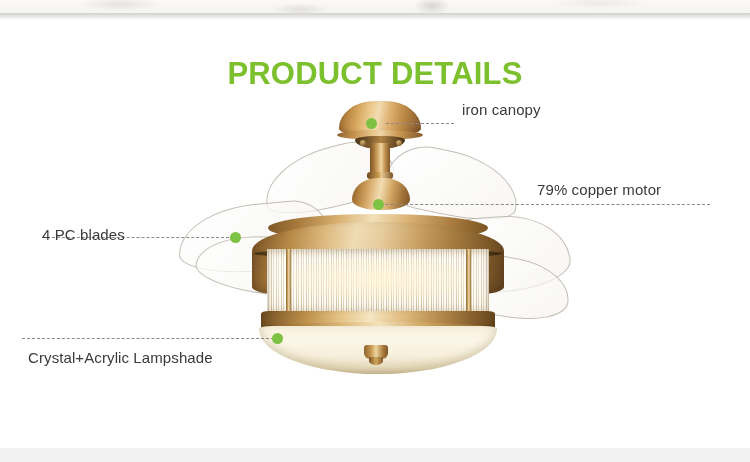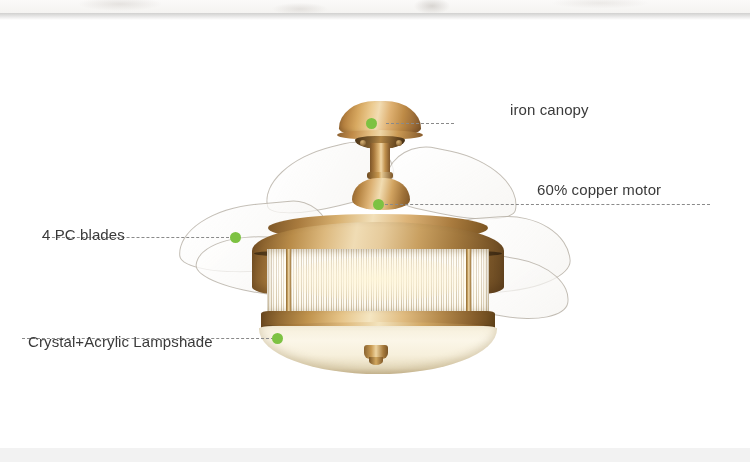--- a/index.html
+++ b/index.html
@@ -281,45 +281,46 @@
     border-top: 1px dashed #8a8a8a;
   }
   .dot {
     position: absolute;
     width: 11px; height: 11px;
     border-radius: 50%;
     background: #7dc242;
   }
 
   
-  .lbl-canopy { left: 462px; top: 101px; margin-left: 48px; }
+  .lbl-canopy { left: 462px; top: 101px; }
   .line-canopy { left: 386px; top: 123px; width: 68px; }
   .dot-canopy { left: 366px; top: 118px; }
 
   .lbl-motor { left: 537px; top: 181px; }
   .line-motor { left: 380px; top: 204px; width: 330px; }
   .dot-motor { left: 373px; top: 199px; }
 
   .lbl-blades { left: 42px; top: 226px; }
   .line-blades { left: 42px; top: 237px; width: 192px; }
   .dot-blades { left: 230px; top: 232px; }
 
-  .lbl-shade { left: 28px; top: 333px; }
+  .lbl-shade { left: 28px; top: 349px; }
   .line-shade { left: 22px; top: 338px; width: 252px; }
   .dot-shade { left: 272px; top: 333px; }
 </style>
 </head>
 <body>
 
 <div id="page">
 
   <div class="top-strip"></div>
   <div class="top-strip-shadow"></div>
   <div class="bottom-band"></div>
 
+  <div class="title">PRODUCT DETAILS</div>
 
   <div class="product">
 
     <div class="blade bl-topleft"></div>
     <div class="blade bl-topright"></div>
     <div class="blade bl-left"></div>
     <div class="blade bl-left2"></div>
     <div class="blade bl-right"></div>
     <div class="blade bl-right2"></div>
 
@@ -349,21 +350,21 @@
     <div class="finial"></div>
     <div class="finial-cap"></div>
   </div>
 
   <div class="dash-line line-canopy"></div>
   <div class="dot dot-canopy"></div>
   <div class="callout-label lbl-canopy">iron canopy</div>
 
   <div class="dash-line line-motor"></div>
   <div class="dot dot-motor"></div>
-  <div class="callout-label lbl-motor">60% copper motor</div>
+  <div class="callout-label lbl-motor">79% copper motor</div>
 
   <div class="dash-line line-blades"></div>
   <div class="dot dot-blades"></div>
   <div class="callout-label lbl-blades">4 PC blades</div>
 
   <div class="dash-line line-shade"></div>
   <div class="dot dot-shade"></div>
   <div class="callout-label lbl-shade">Crystal+Acrylic Lampshade</div>
 
 </div>

